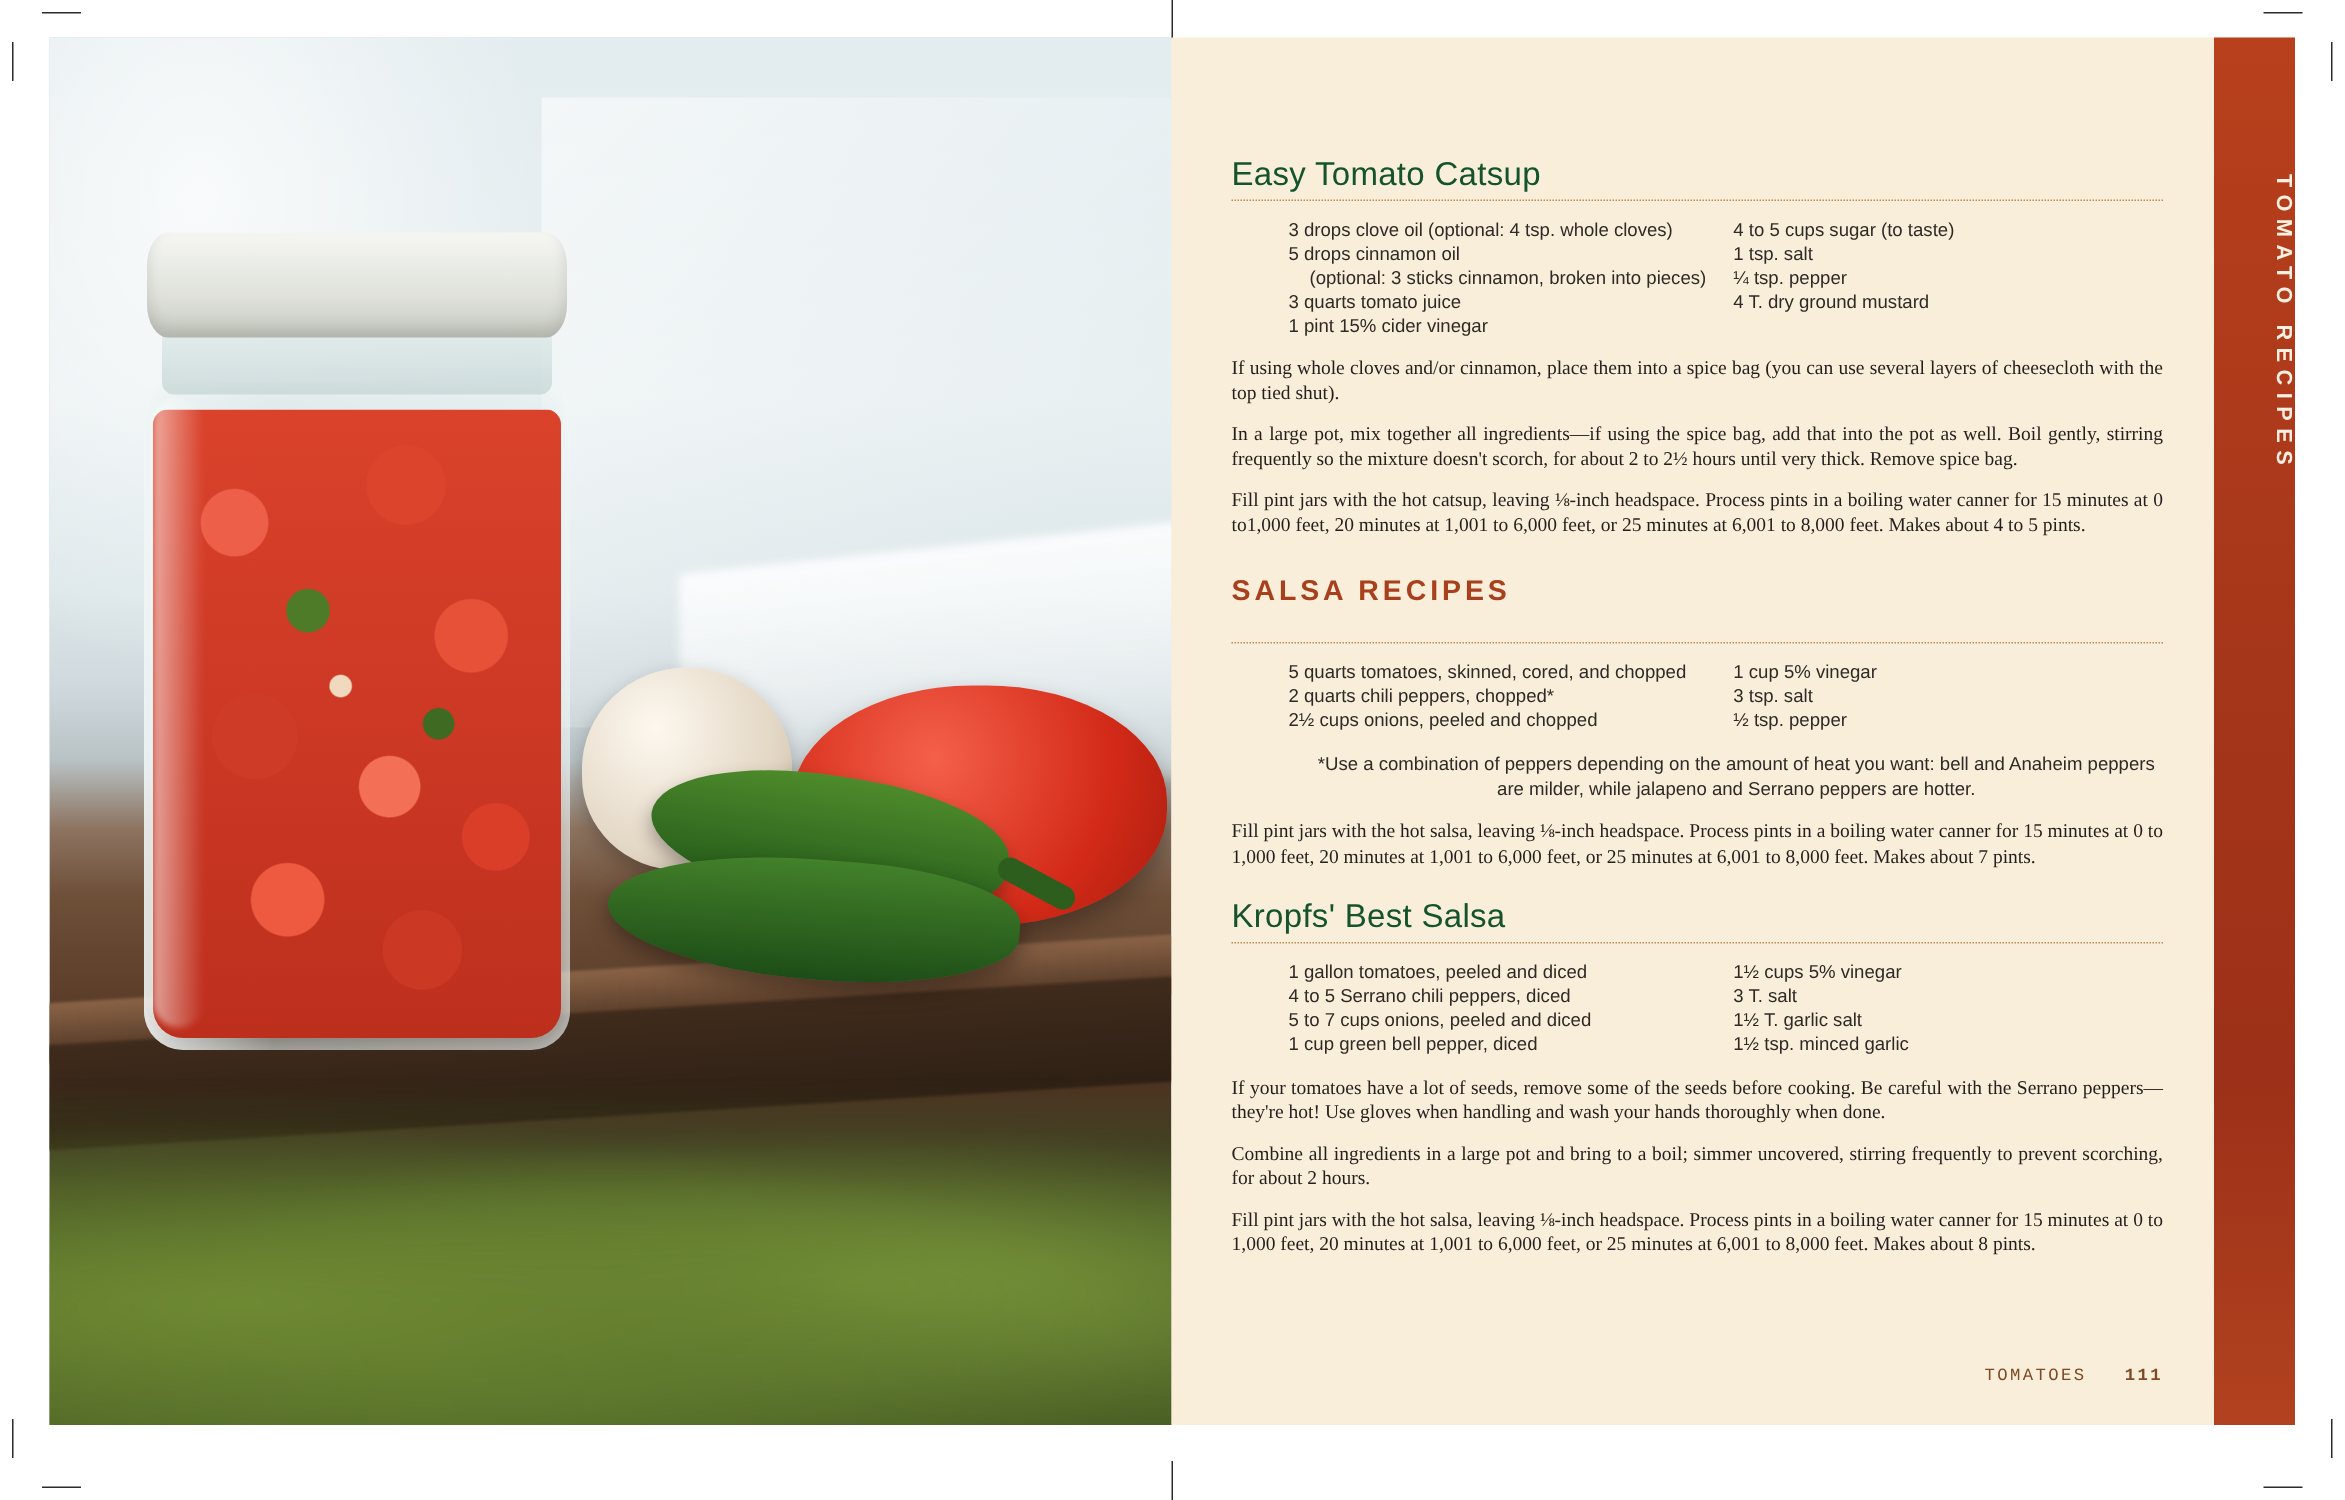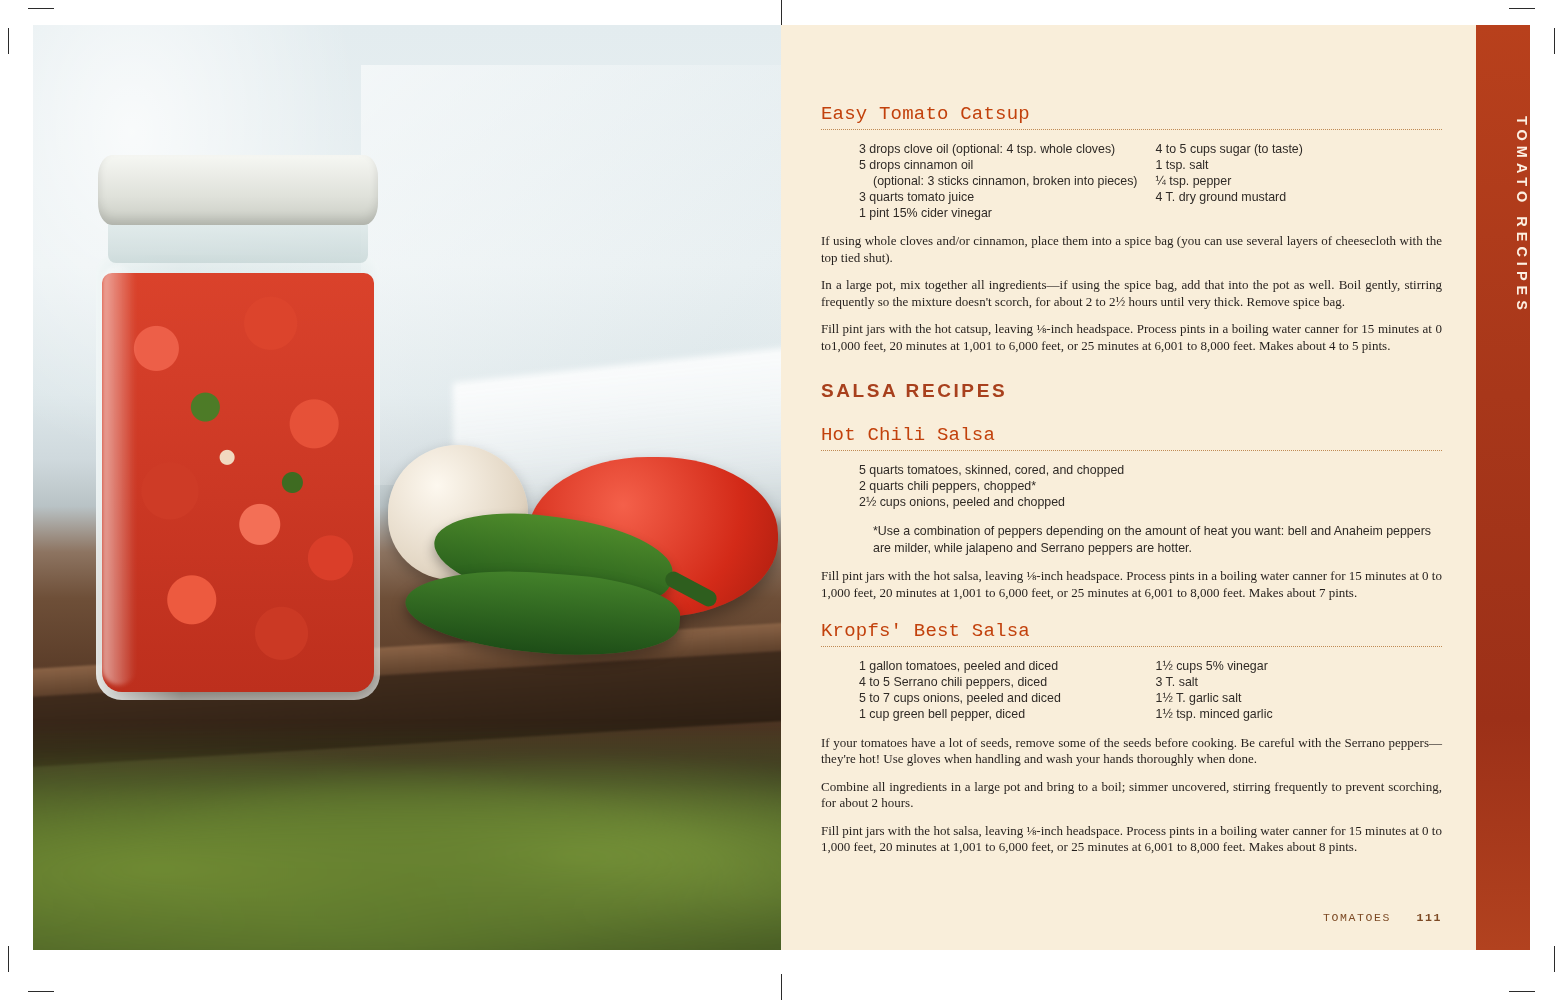--- a/index.html
+++ b/index.html
@@ -222,24 +222,24 @@
     font-family: "Liberation Sans", sans-serif;
     font-size: 14.5px;
     font-weight: bold;
     letter-spacing: 5px;
     writing-mode: vertical-rl;
     height: 290px;
   }
 
   h2.recipe-title {
     margin: 0 0 4px 0;
-    font-family: Liberation Mono, monospace;
-    font-size: 19px;
+    font-family: Liberation Sans, sans-serif;
+    font-size: 22px;
     font-weight: normal;
-    color: #c2410c;
+    color: #14532d;
     letter-spacing: .2px;
   }
   .rule {
     border-top: 1px dotted #c08a53;
     margin: 0 0 12px 0;
     height: 0;
   }
   .ingredients {
     display: flex;
     gap: 0;
@@ -254,20 +254,21 @@
   .ing-col.second { padding-left: 10px; }
   .ing-col div { white-space: nowrap; }
   .ing-indent { padding-left: 14px; }
   .note {
     padding-left: 52px;
     margin: 2px 0 12px 0;
     font-family: "Liberation Sans", sans-serif;
     font-size: 12.4px;
     line-height: 1.33;
     color: #2f2a26;
+    text-align: center;
   }
   p.body {
     margin: 0 0 11px 0;
     font-size: 13px;
     line-height: 1.27;
     color: #241f1c;
     text-align: justify;
   }
   h3.section {
     font-family: "Liberation Sans", sans-serif;
@@ -355,27 +356,31 @@
           </div>
         </div>
         <p class="body">If using whole cloves and/or cinnamon, place them into a spice bag (you can use several layers of cheesecloth with the top tied shut).</p>
         <p class="body">In a large pot, mix together all ingredients—if using the spice bag, add that into the pot as well. Boil gently, stirring frequently so the mixture doesn't scorch, for about 2 to 2½ hours until very thick. Remove spice bag.</p>
         <p class="body">Fill pint jars with the hot catsup, leaving ⅛-inch headspace. Process pints in a boiling water canner for 15 minutes at 0 to1,000 feet, 20 minutes at 1,001 to 6,000 feet, or 25 minutes at 6,001 to 8,000 feet. Makes about 4 to 5 pints.</p>
       </section>
 
       <h3 class="section">SALSA RECIPES</h3>
 
       <section>
-        <h2 class="recipe-title">Hot Chili Salsa</h2>
         <div class="rule"></div>
         <div class="ingredients">
           <div class="ing-col">
             <div>5 quarts tomatoes, skinned, cored, and chopped</div>
             <div>2 quarts chili peppers, chopped*</div>
             <div>2½ cups onions, peeled and chopped</div>
+          </div>
+          <div class="ing-col second">
+            <div>1 cup 5% vinegar</div>
+            <div>3 tsp. salt</div>
+            <div>½ tsp. pepper</div>
           </div>
         </div>
         <div class="note">*Use a combination of peppers depending on the amount of heat you want: bell and Anaheim peppers are milder, while jalapeno and Serrano peppers are hotter.</div>
         <p class="body">Fill pint jars with the hot salsa, leaving ⅛-inch headspace. Process pints in a boiling water canner for 15 minutes at 0 to 1,000 feet, 20 minutes at 1,001 to 6,000 feet, or 25 minutes at 6,001 to 8,000 feet. Makes about 7 pints.</p>
       </section>
 
       <div class="spacer-sm"></div>
 
       <section>
         <h2 class="recipe-title">Kropfs' Best Salsa</h2>

